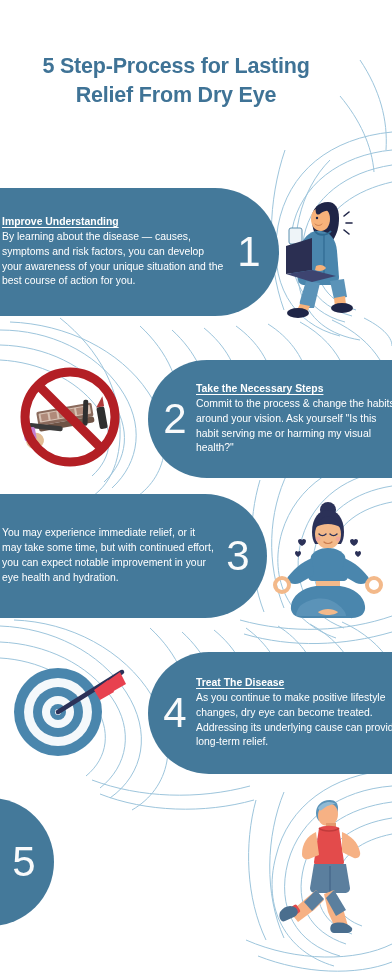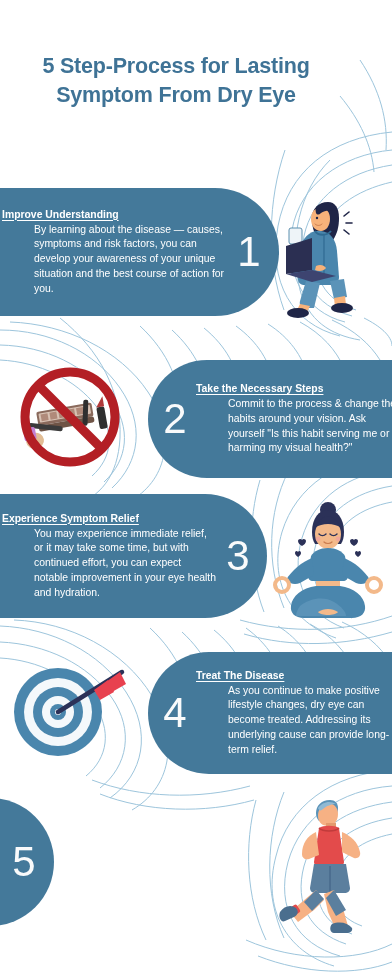--- a/index.html
+++ b/index.html
@@ -54,21 +54,21 @@
   .panel.right-anchored{   
     border-radius:64px 0 0 64px;
     padding:12px 14px 12px 6px;
   }
   .txtblock{flex:0 0 auto;}
   .step-head{
     font-size:10.4px;font-weight:bold;line-height:1.35;
     text-decoration:underline;text-underline-offset:2px;
     margin-bottom:1px;
   }
-  .step-body{font-size:10.4px;line-height:1.42;font-weight:normal;margin-left:32px;}
+  .step-body{font-size:10.4px;line-height:1.42;font-weight:normal;}
   .num{
     font-size:42px;font-weight:normal;line-height:1;
     color:#ffffff;opacity:.97;flex:0 0 auto;
     text-align:center;
   }
 
   
   #step1{left:-20px;top:188px;width:290px;height:128px;}
   #step1 .num{width:44px;}
   #step1 .txtblock{width:225px;}
@@ -158,21 +158,21 @@
     <path d="M246 940 C296 962 356 962 392 944"></path>
     <path d="M258 956 C304 974 356 976 392 962"></path>
 
     <path d="M360 60 C380 90 388 120 386 150"></path>
     <path d="M340 96 C360 120 372 146 374 172"></path>
   </svg>
 
 
   <div class="title">
     <div>5 Step-Process for Lasting</div>
-    <div>Symptom From Dry Eye</div>
+    <div>Relief From Dry Eye</div>
   </div>
 
   <svg class="illus" id="ill1" viewBox="0 0 118 140" xmlns="http://www.w3.org/2000/svg">
 
     <rect x="17" y="50" width="13" height="16" rx="2" fill="#eef4f8" stroke="#5b8fae" stroke-width="1"></rect>
 
     <path d="M56 24c-10 0-16 7-16 16 0 9 2 15 5 20l16 2c4-6 6-13 6-22 0-10-4-16-11-16z" fill="#1f2547"></path>
 
     <path d="M47 30c-6 1-8 6-8 11 0 7 4 12 10 12 5 0 9-5 9-12 0-7-4-12-11-11z" fill="#f7b27a"></path>
 
@@ -340,21 +340,20 @@
       <div class="txtblock">
         <div class="step-head">Take the Necessary Steps</div>
         <div class="step-body">Commit to the process &amp; change the habits around your vision. Ask yourself "Is this habit serving me or harming my visual health?"</div>
       </div>
     </div>
   </div>
 
   <div class="step" id="step3">
     <div class="panel left-anchored">
       <div class="txtblock">
-        <div class="step-head">Experience Symptom Relief</div>
         <div class="step-body">You may experience immediate relief, or it may take some time, but with continued effort, you can expect notable improvement in your eye health and hydration.</div>
       </div>
       <div class="num">3</div>
     </div>
   </div>
 
   <div class="step" id="step4">
     <div class="panel right-anchored">
       <div class="num">4</div>
       <div class="txtblock">

